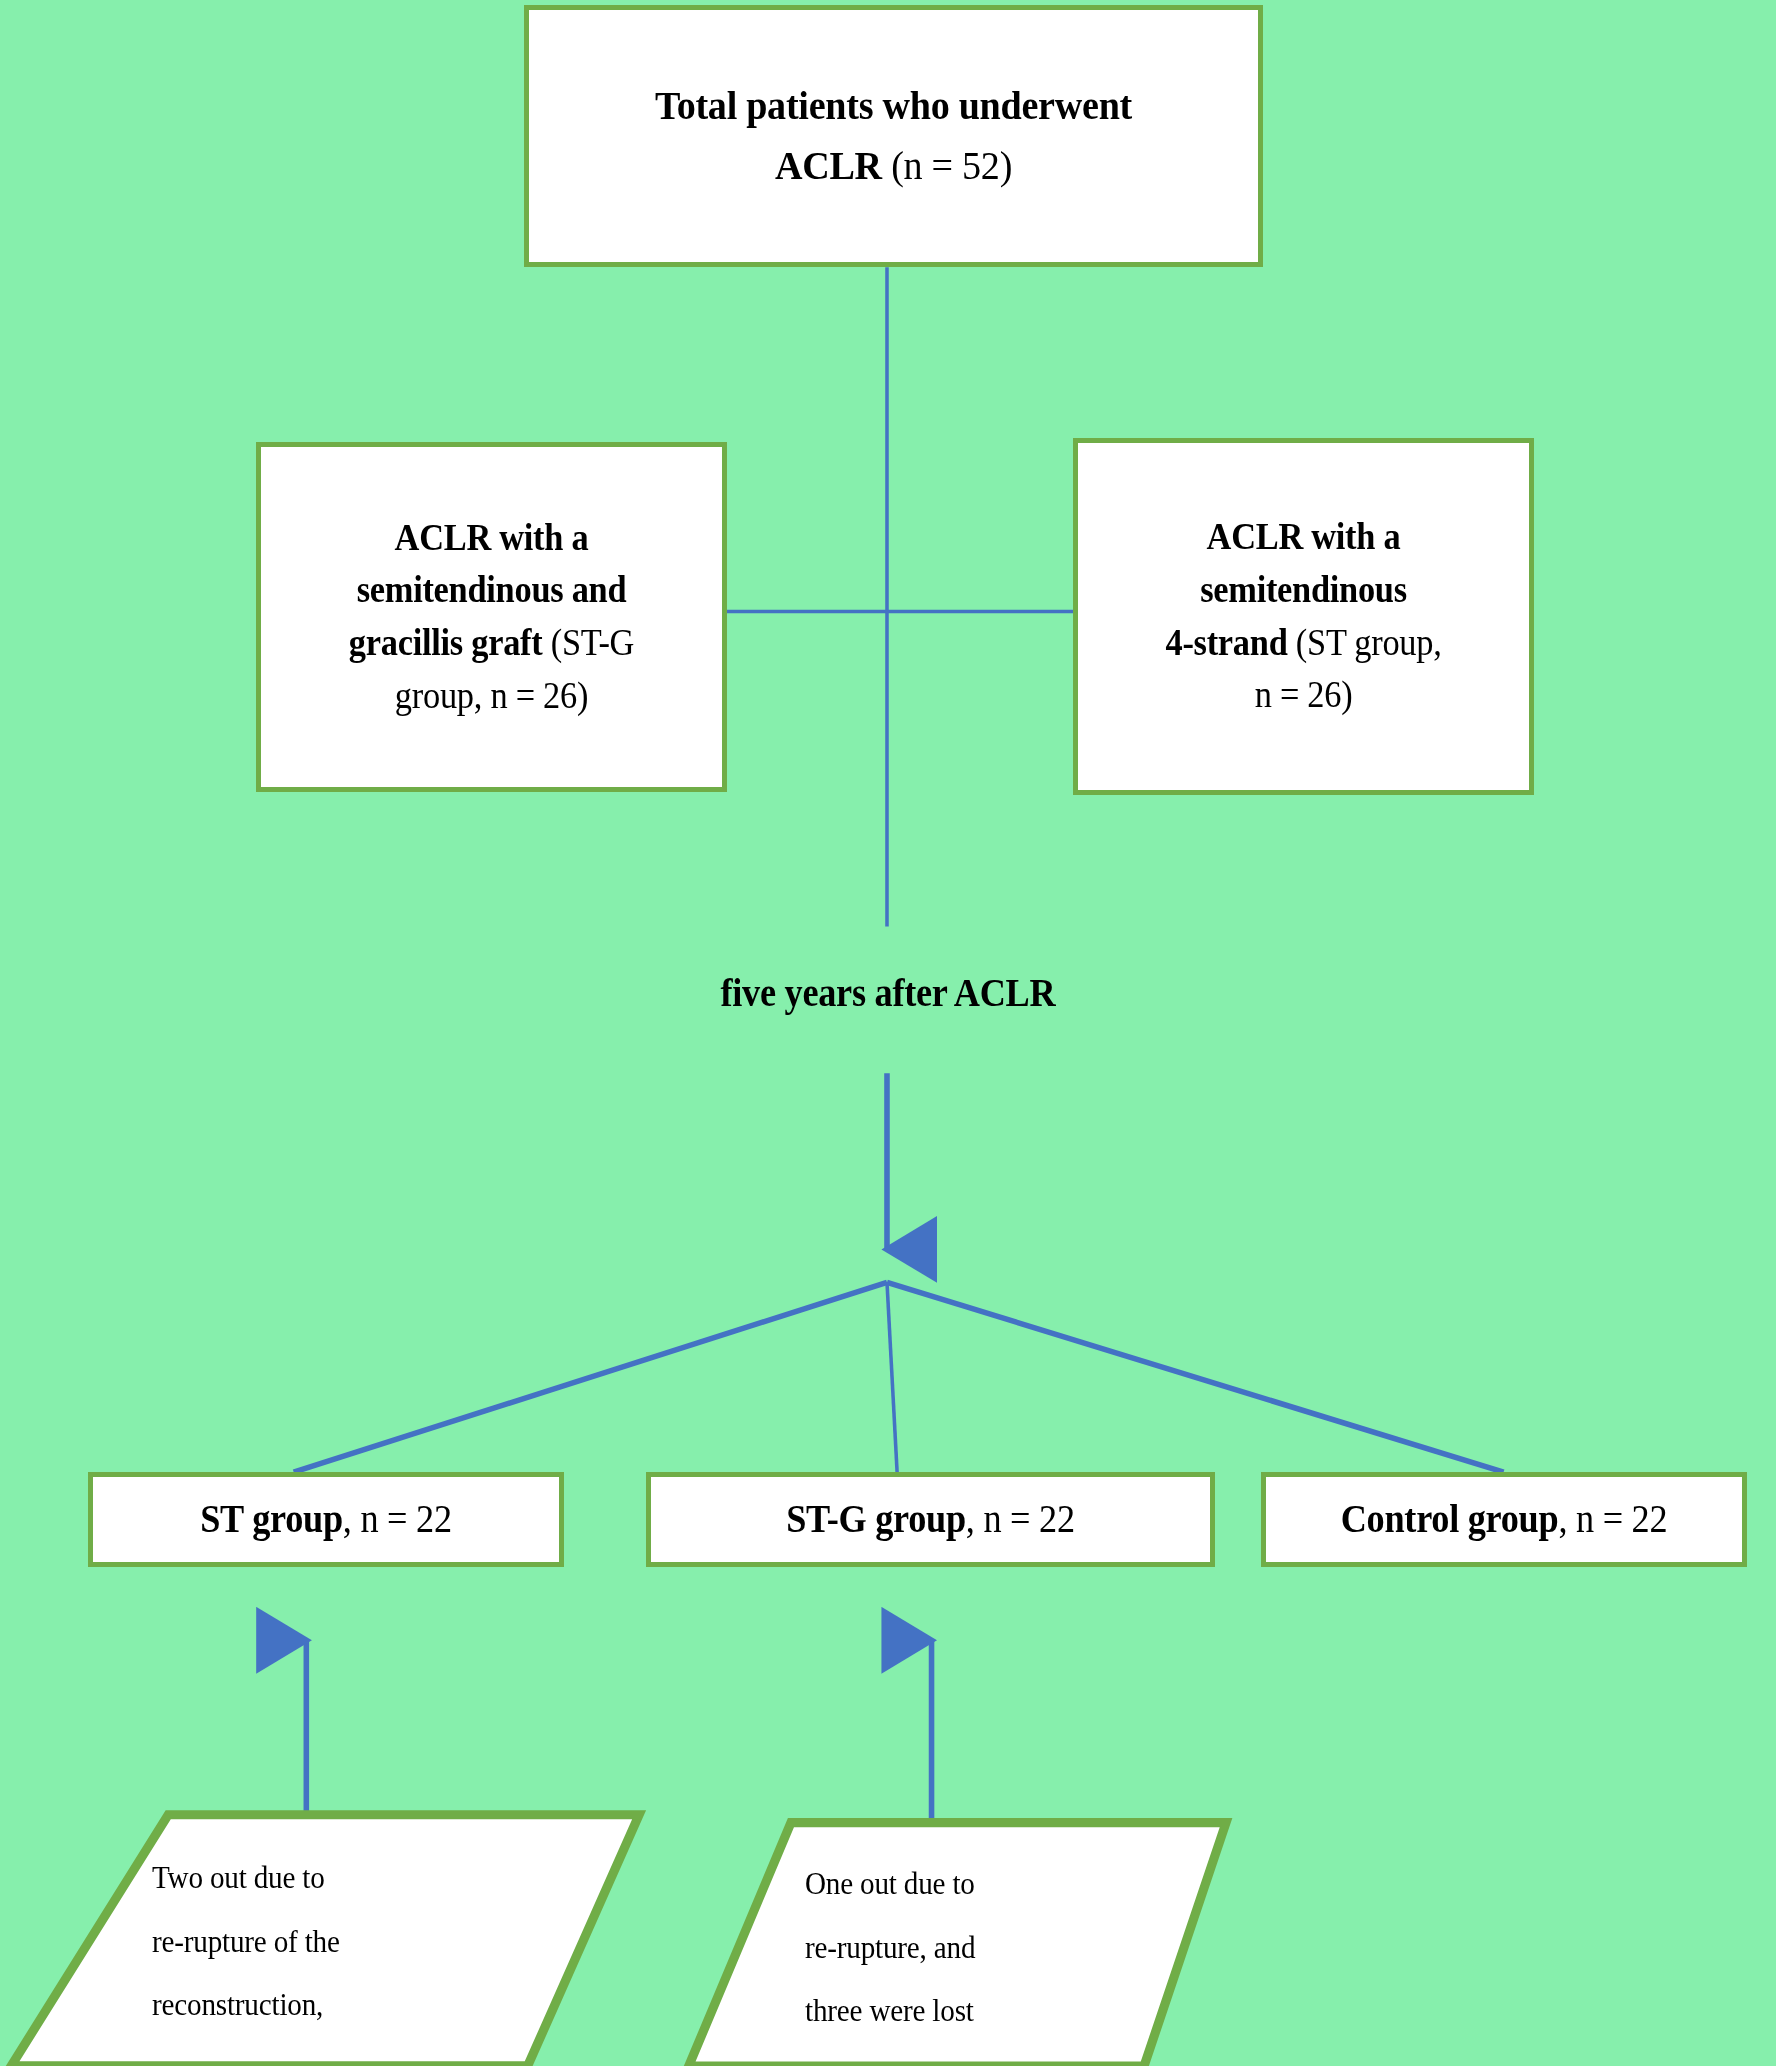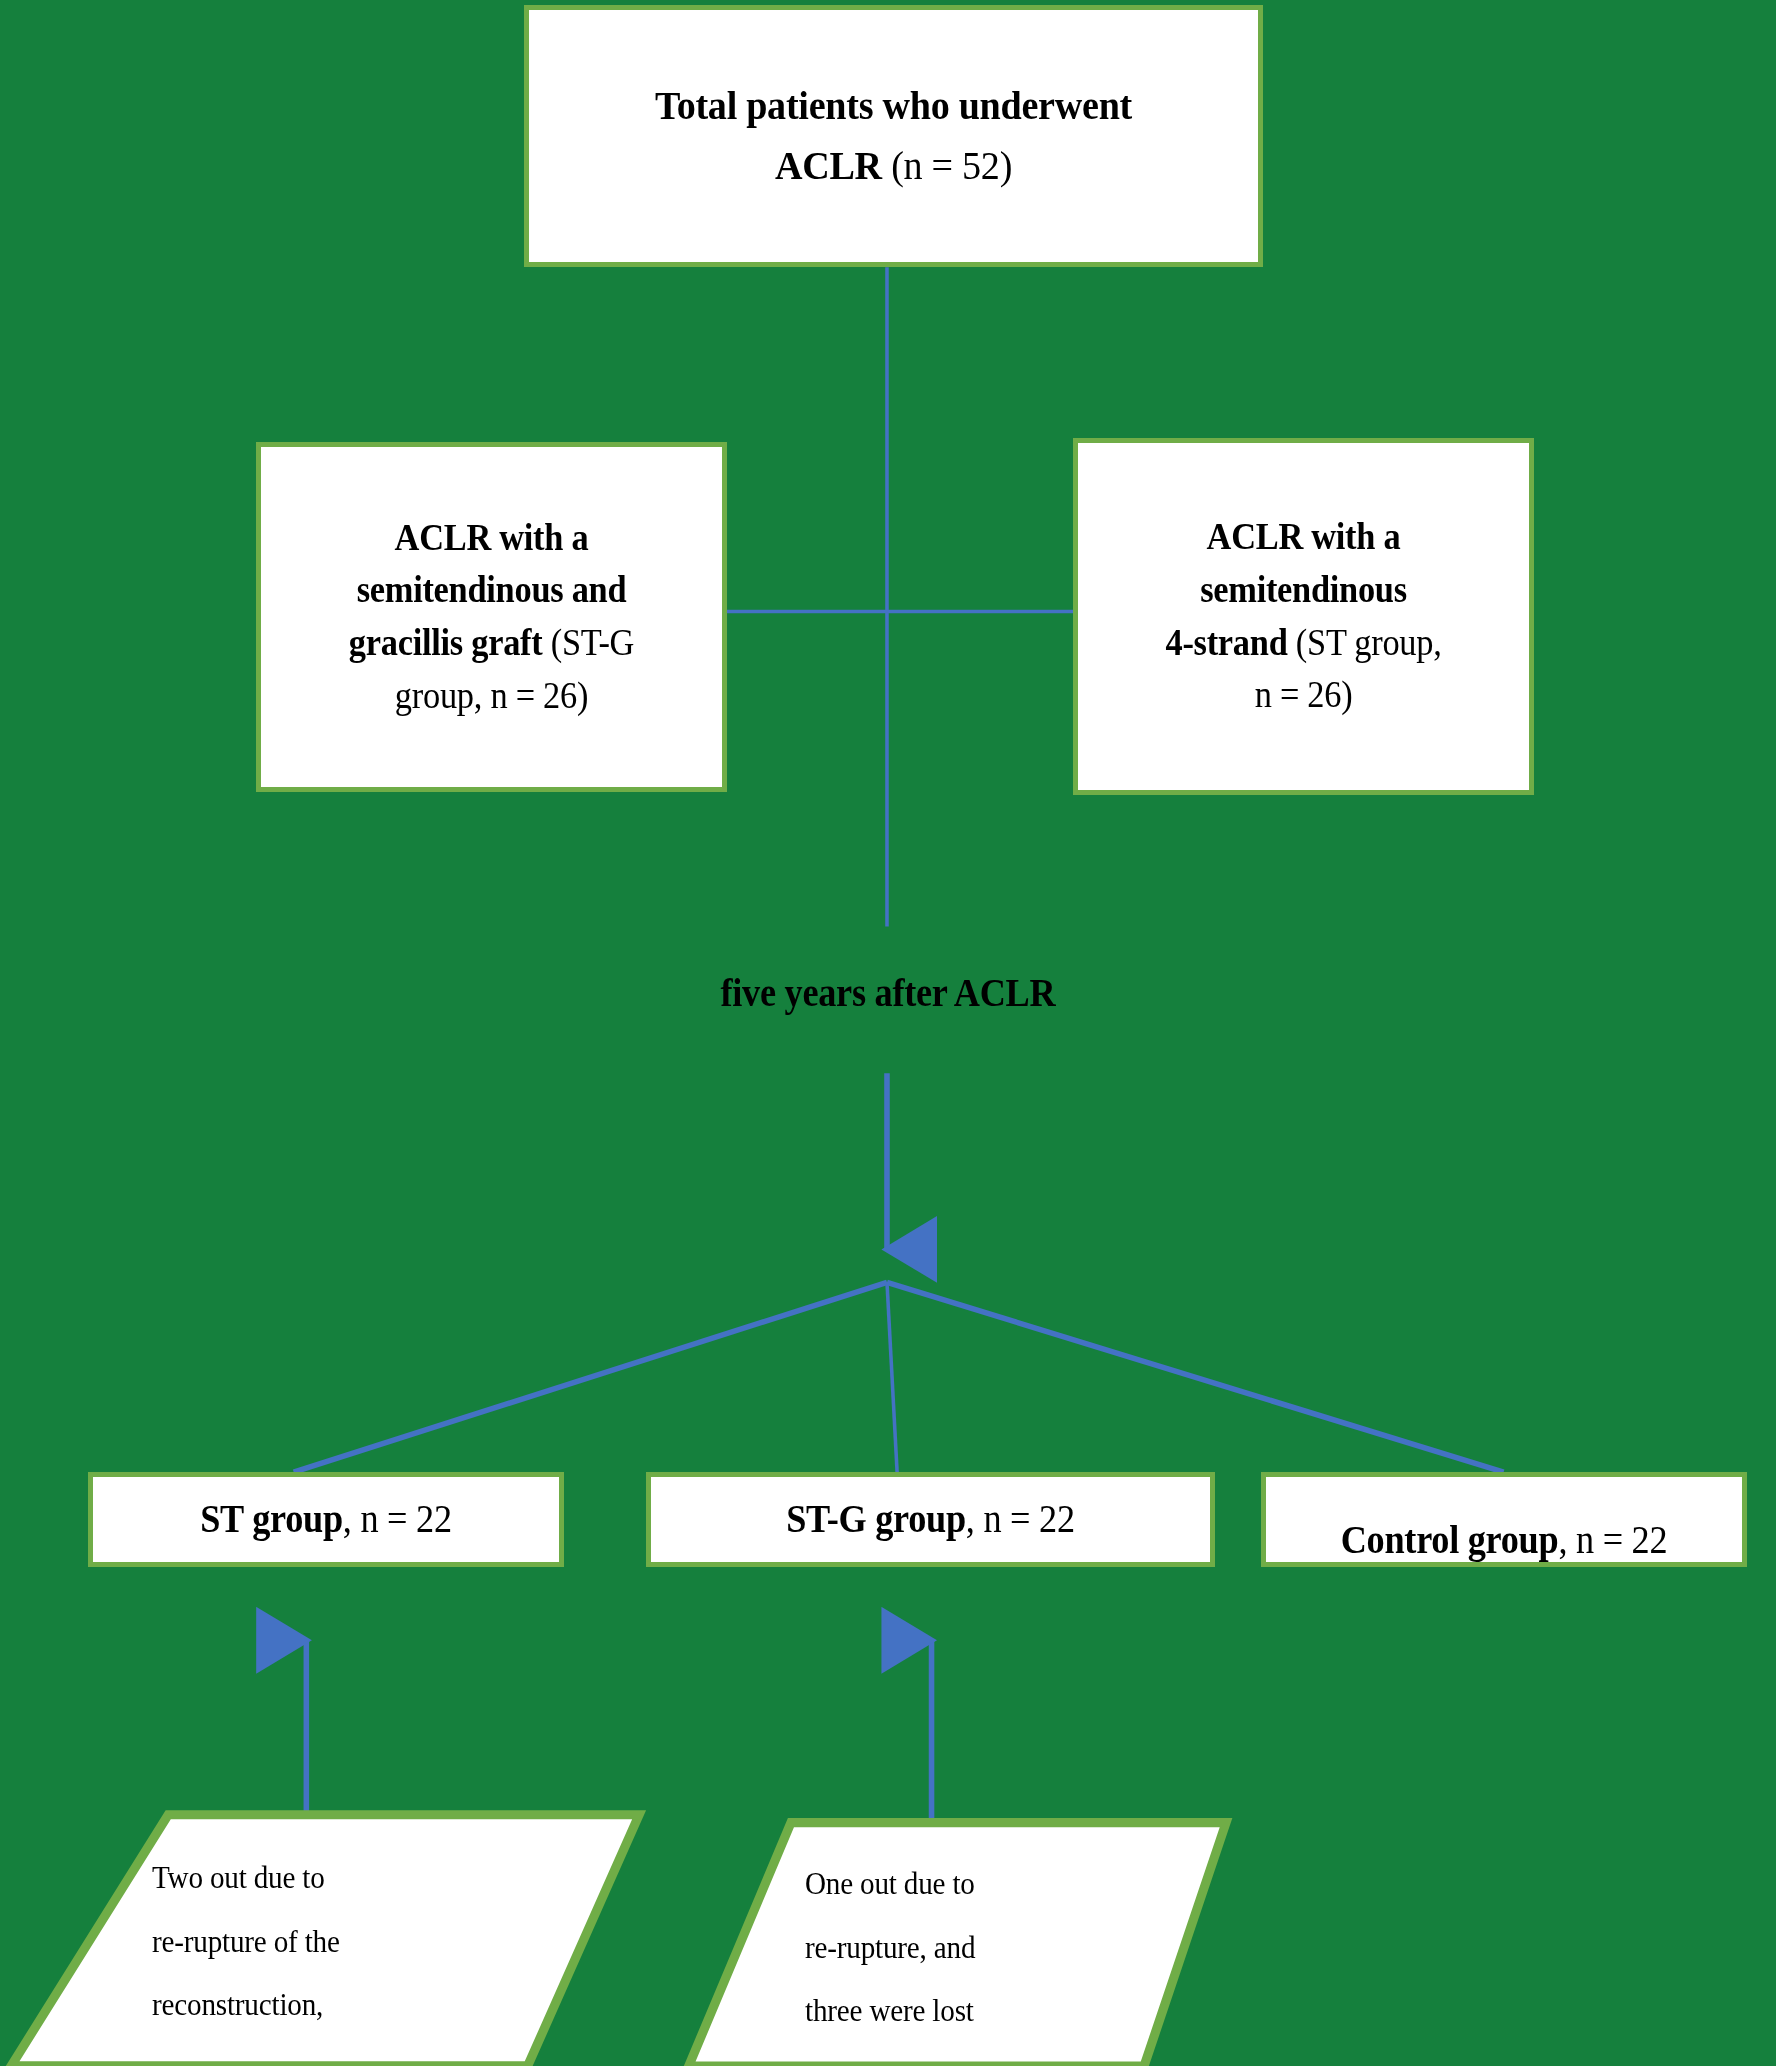--- a/index.html
+++ b/index.html
@@ -1,19 +1,19 @@
 <!DOCTYPE html>
 <html style="font-size:8px"><head>
 <meta charset="utf-8">
 <style>
   html,body{margin:0;padding:0;background:#ffffff;}
   #page{
     position:relative;
     width:1776px;height:2066px;
-    background:#15803d;
+    background:#86efac;
     overflow:hidden;
     font-family:"Liberation Serif","DejaVu Serif",serif;
     color:#000000;
   }
   #edges{position:absolute;left:0;top:0;width:1776px;height:2066px;}
   .node{
     position:absolute;
     box-sizing:border-box;
     border:5px solid #70AD47;
     background:#ffffff;
@@ -35,21 +35,21 @@
   }
   .b{font-weight:bold;}
   .r{font-weight:normal;}
 
   
   #node-total   {left:524px;top:5px;   width:739px;height:262px;}
   #node-stg     {left:256px; top:442px;  width:471px; height:350px;}
   #node-st      {left:1073px;top:438px;  width:461px; height:357px;}
   #node-st-res  {left:68px; top:1472px; width:476px; height:95px;margin-left:20px;}
   #node-stg-res {left:646px;top:1472px; width:569px;height:95px;font-family:Liberation Serif, serif;}
-  #node-ctrl    {left:1261px;top:1472px; width:486px; height:95px;align-items:flex-end;}
+  #node-ctrl    {left:1261px;top:1472px; width:486px; height:95px;}
 
   #node-total .txt   {font-size:41px;line-height:1.46;}
   #node-st-res .txt,
   #node-stg-res .txt,
   #node-ctrl .txt    {font-size:39px;line-height:1.1;}
 
   
   #caption{
     position:absolute;
     left:597px;top:970px;width:582px;

